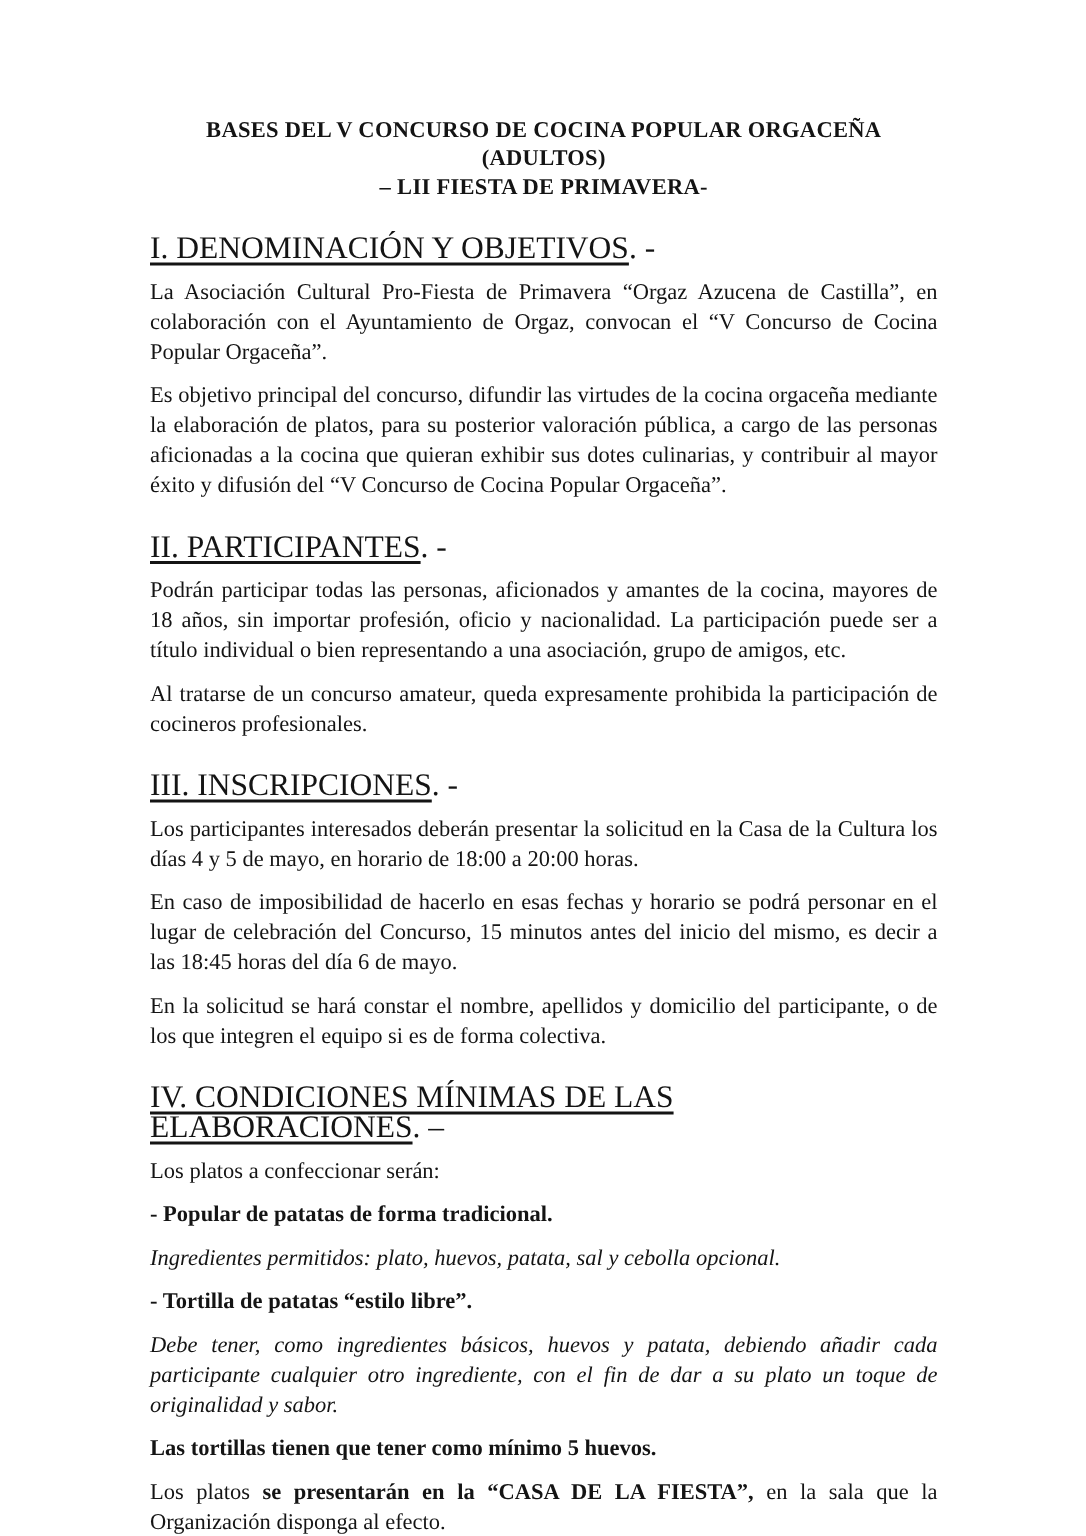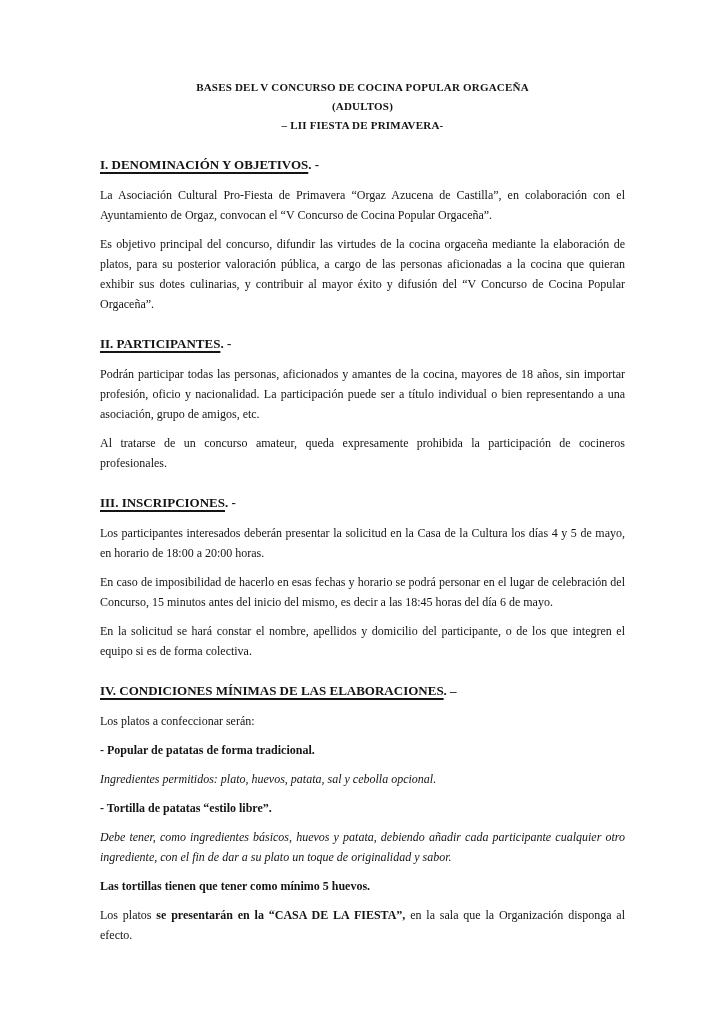--- a/index.html
+++ b/index.html
@@ -12,39 +12,39 @@
   .page {
     box-sizing: border-box;
     width: 724px; height: 1024px;
     padding: 78px 99px 30px 100px;
     overflow: hidden;
     background: #ffffff;
   }
   .doc-title {
     text-align: center;
     font-weight: bold;
-    font-size: 11px;
+    font-size: 15px;
     line-height: 19px;
     margin-bottom: 16px;
     letter-spacing: 0.2px;
     font-family: Liberation Serif, serif;
   }
   .section-heading {
-    font-size: 13px;
-    font-weight: bold;
+    font-size: 21px;
+    font-weight: normal;
     margin: 20px 0 10px 0;
     line-height: 20px;
   }
   .section-heading .u {
     text-decoration: underline;
     text-decoration-thickness: 1.5px;
     text-underline-offset: 3px;
   }
   p {
-    font-size: 12px;
+    font-size: 15px;
     line-height: 20px;
     text-align: justify;
     margin: 0 0 9px 0;
   }
   .b  { font-weight: bold; }
   .i  { font-style: italic; }
   .bi { font-weight: bold; }
 </style>
 </head>
 <body>

